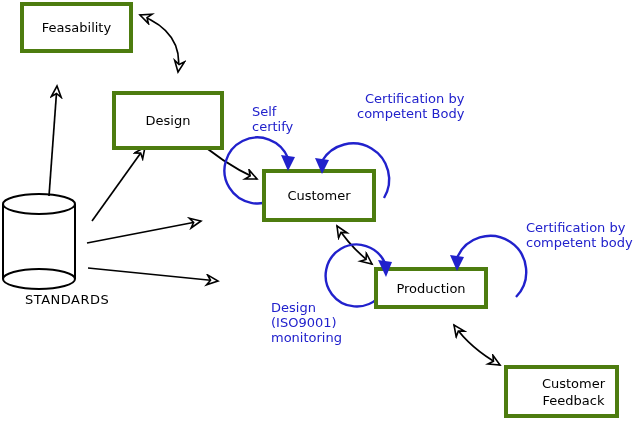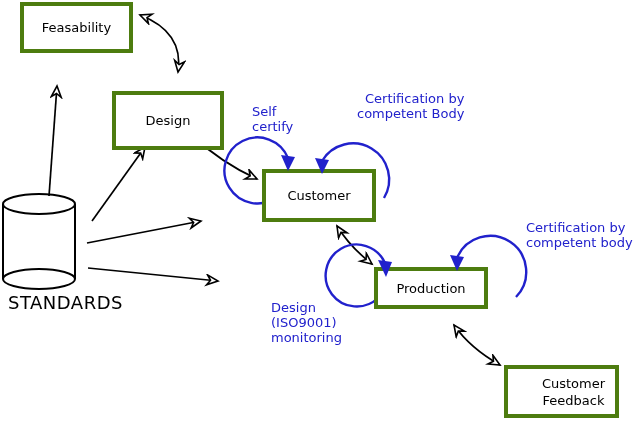--- a/index.html
+++ b/index.html
@@ -40,22 +40,22 @@
     color: #2121cc;
     z-index: 2;
     white-space: nowrap;
   }
   .ann-self-certify  { left: 252px; top: 104px; }
   .ann-certification { left: 357px; top: 91px; text-align: right; }
   .ann-surveillance  { left: 526px; top: 220px; }
   .ann-quality       { left: 271px; top: 300px; }
   .datastore-label {
     position: absolute;
-    left: 0px; top: 292px;
-    font-size: 18px;
+    left: 17px; top: 292px;
+    font-size: 13px;
     color: #000;
     z-index: 2;
     letter-spacing: 0.5px;
     padding-left: 8px;
   }
 </style>
 </head>
 <body>
 
 <div class="stage">

